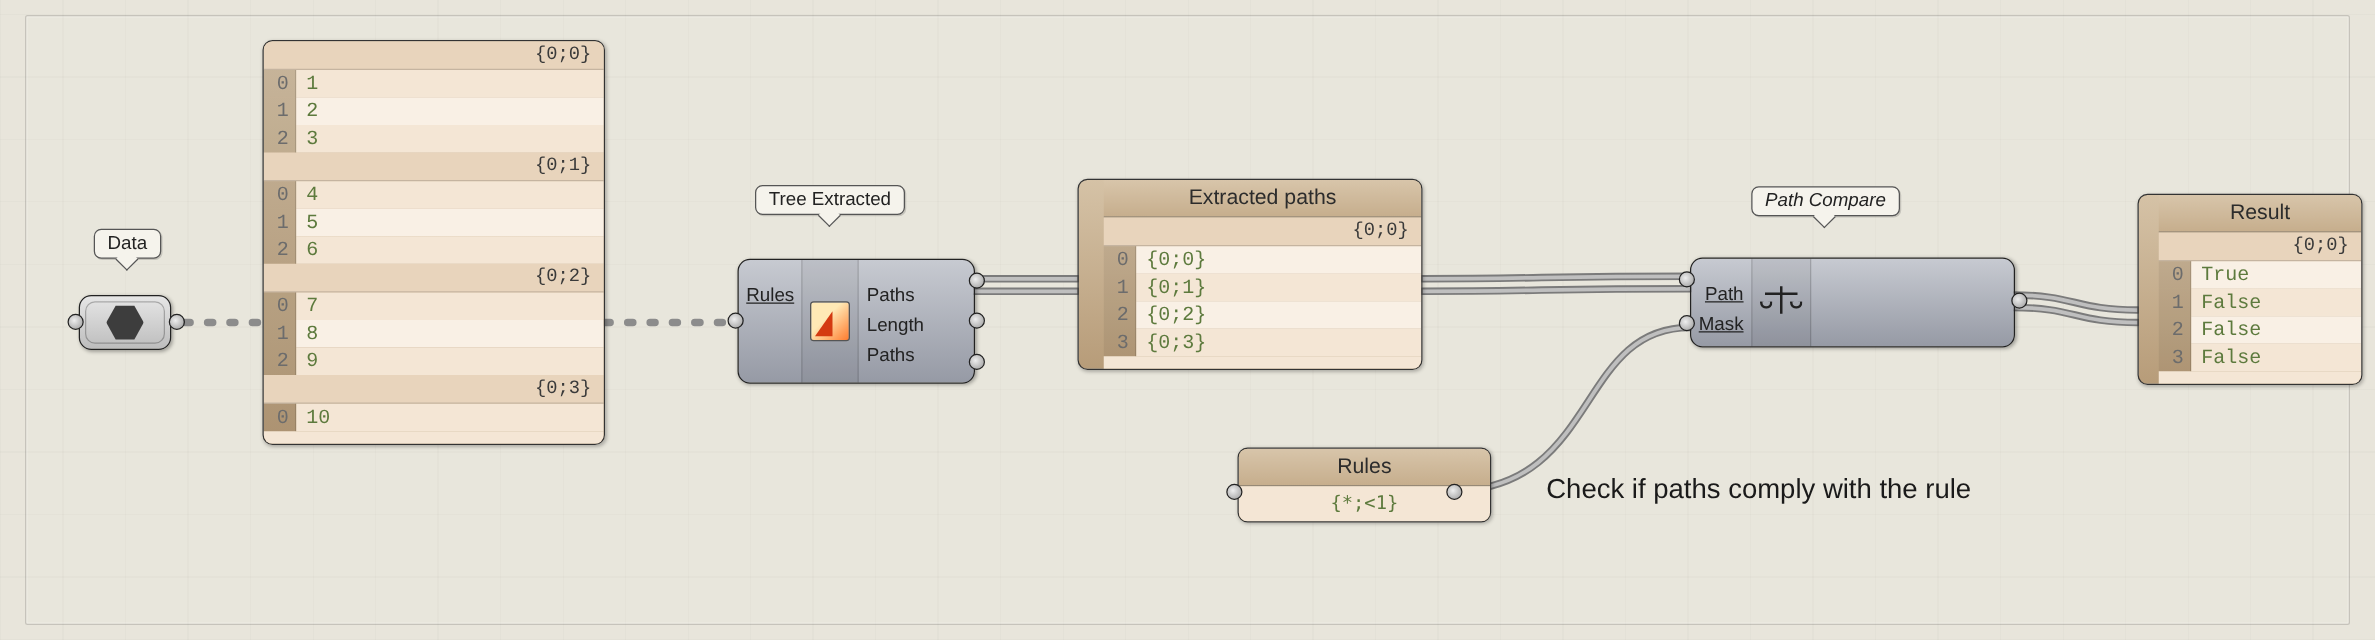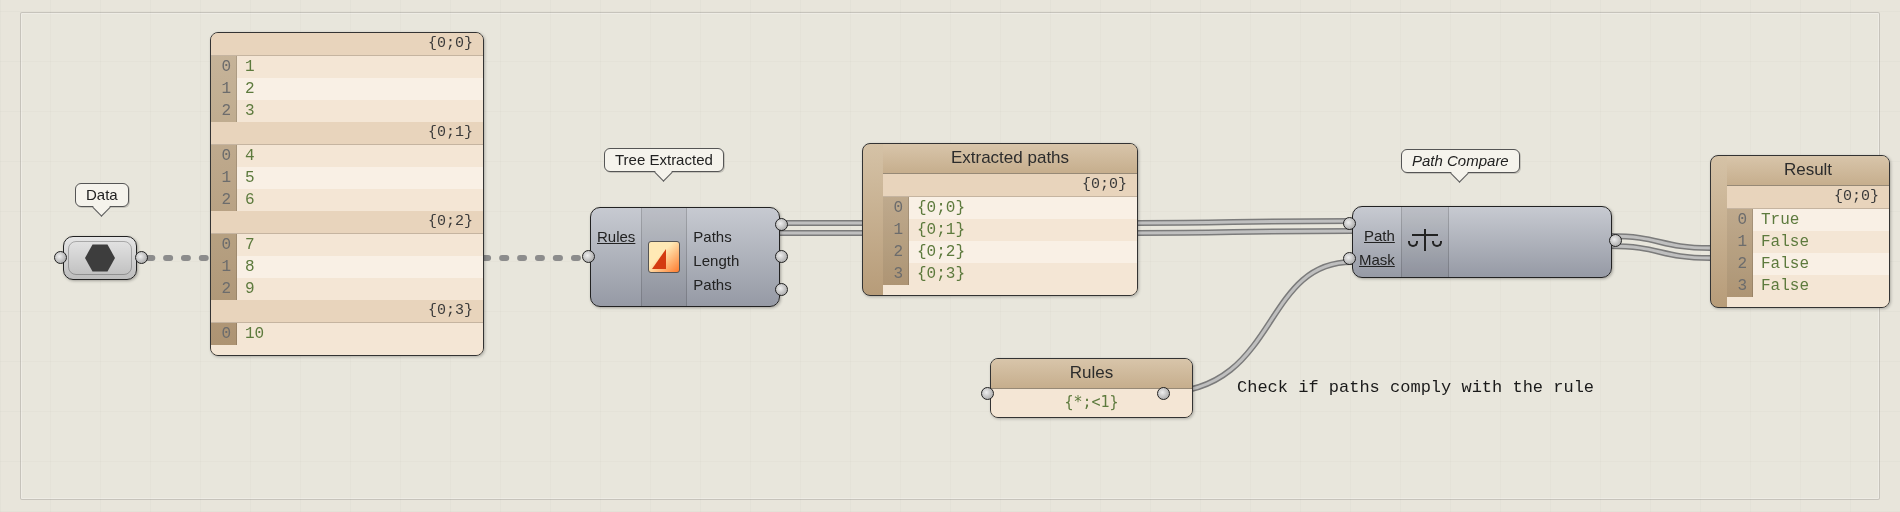--- a/index.html
+++ b/index.html
@@ -212,24 +212,23 @@
   
   .knob {
     position: absolute;
     width: 13px; height: 13px;
     border: 1px solid #222; border-radius: 50%;
     background: radial-gradient(circle at 40% 40%, #eee, #999);
   }
 
   .annotation {
     position: absolute;
-    font-size: 17px;
+    font-size: 22px;
     color: #1a1a1a;
     white-space: nowrap;
-    font-family: Liberation Mono, monospace;
   }
 </style>
 </head>
 <body>
 
 <div class="grid-overlay"></div>
 <div class="frame"></div>
 
 <svg class="wires" viewBox="0 0 1900 512">
 

